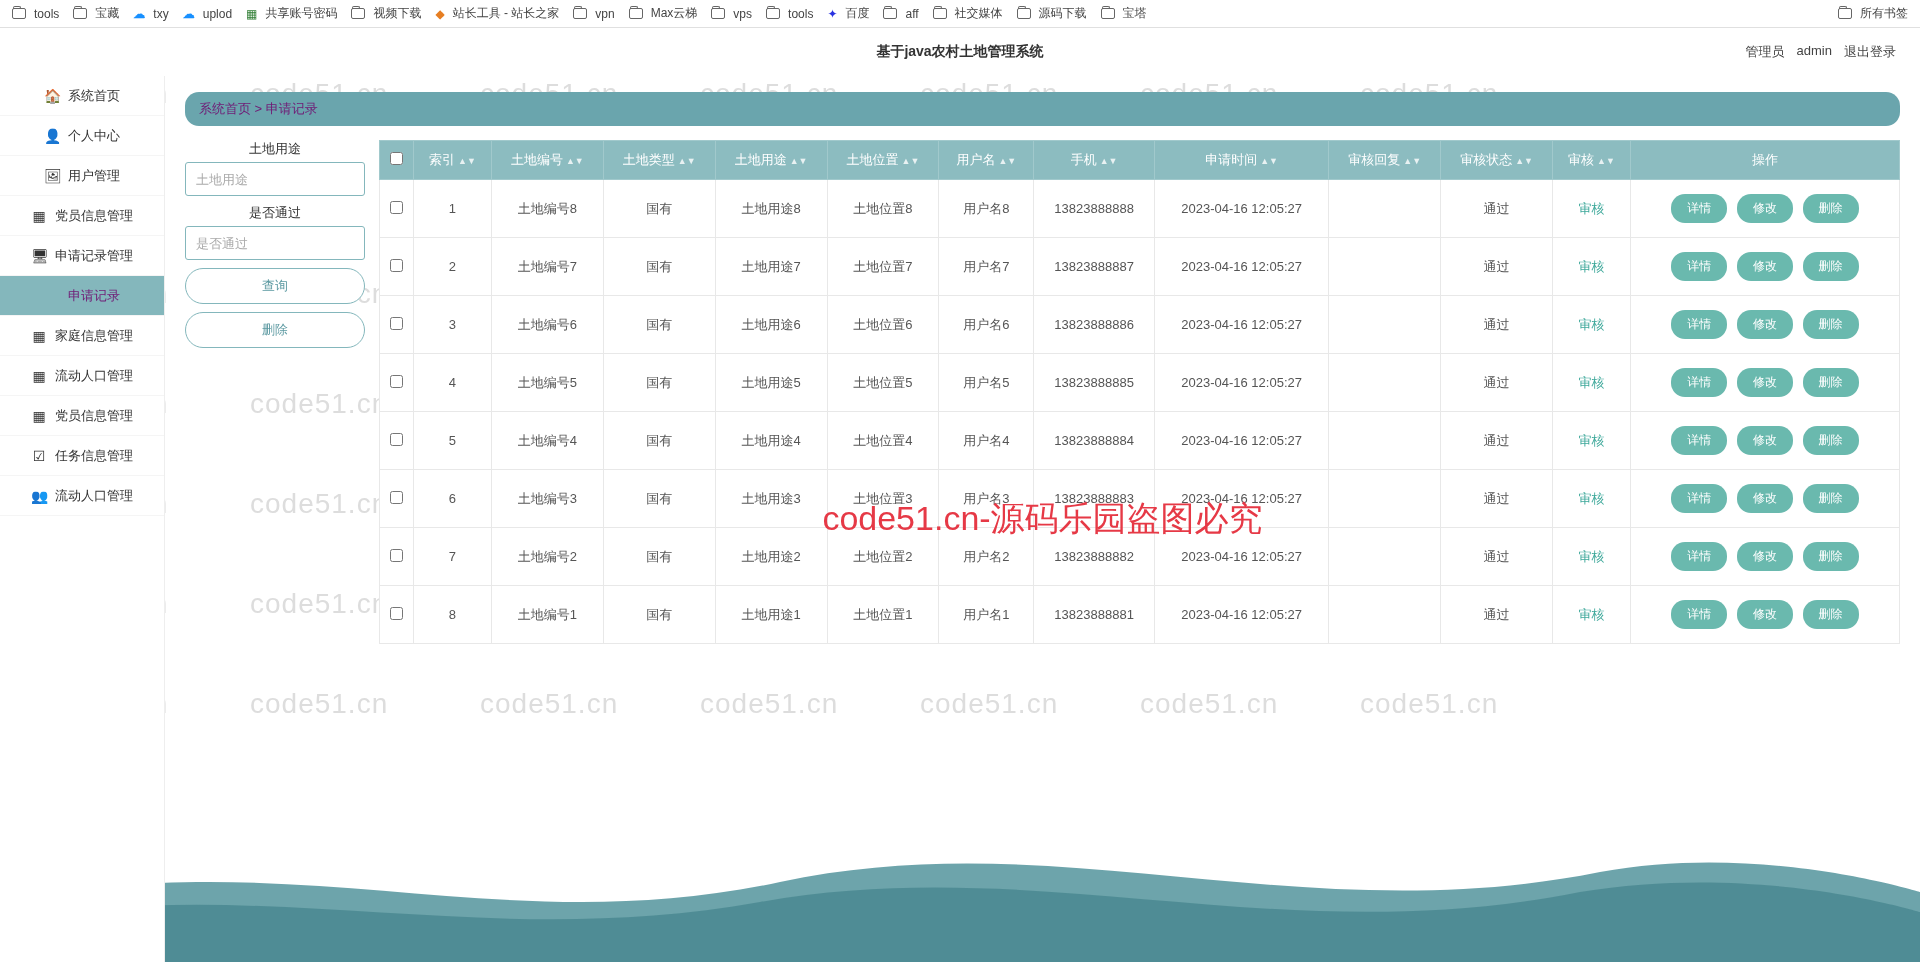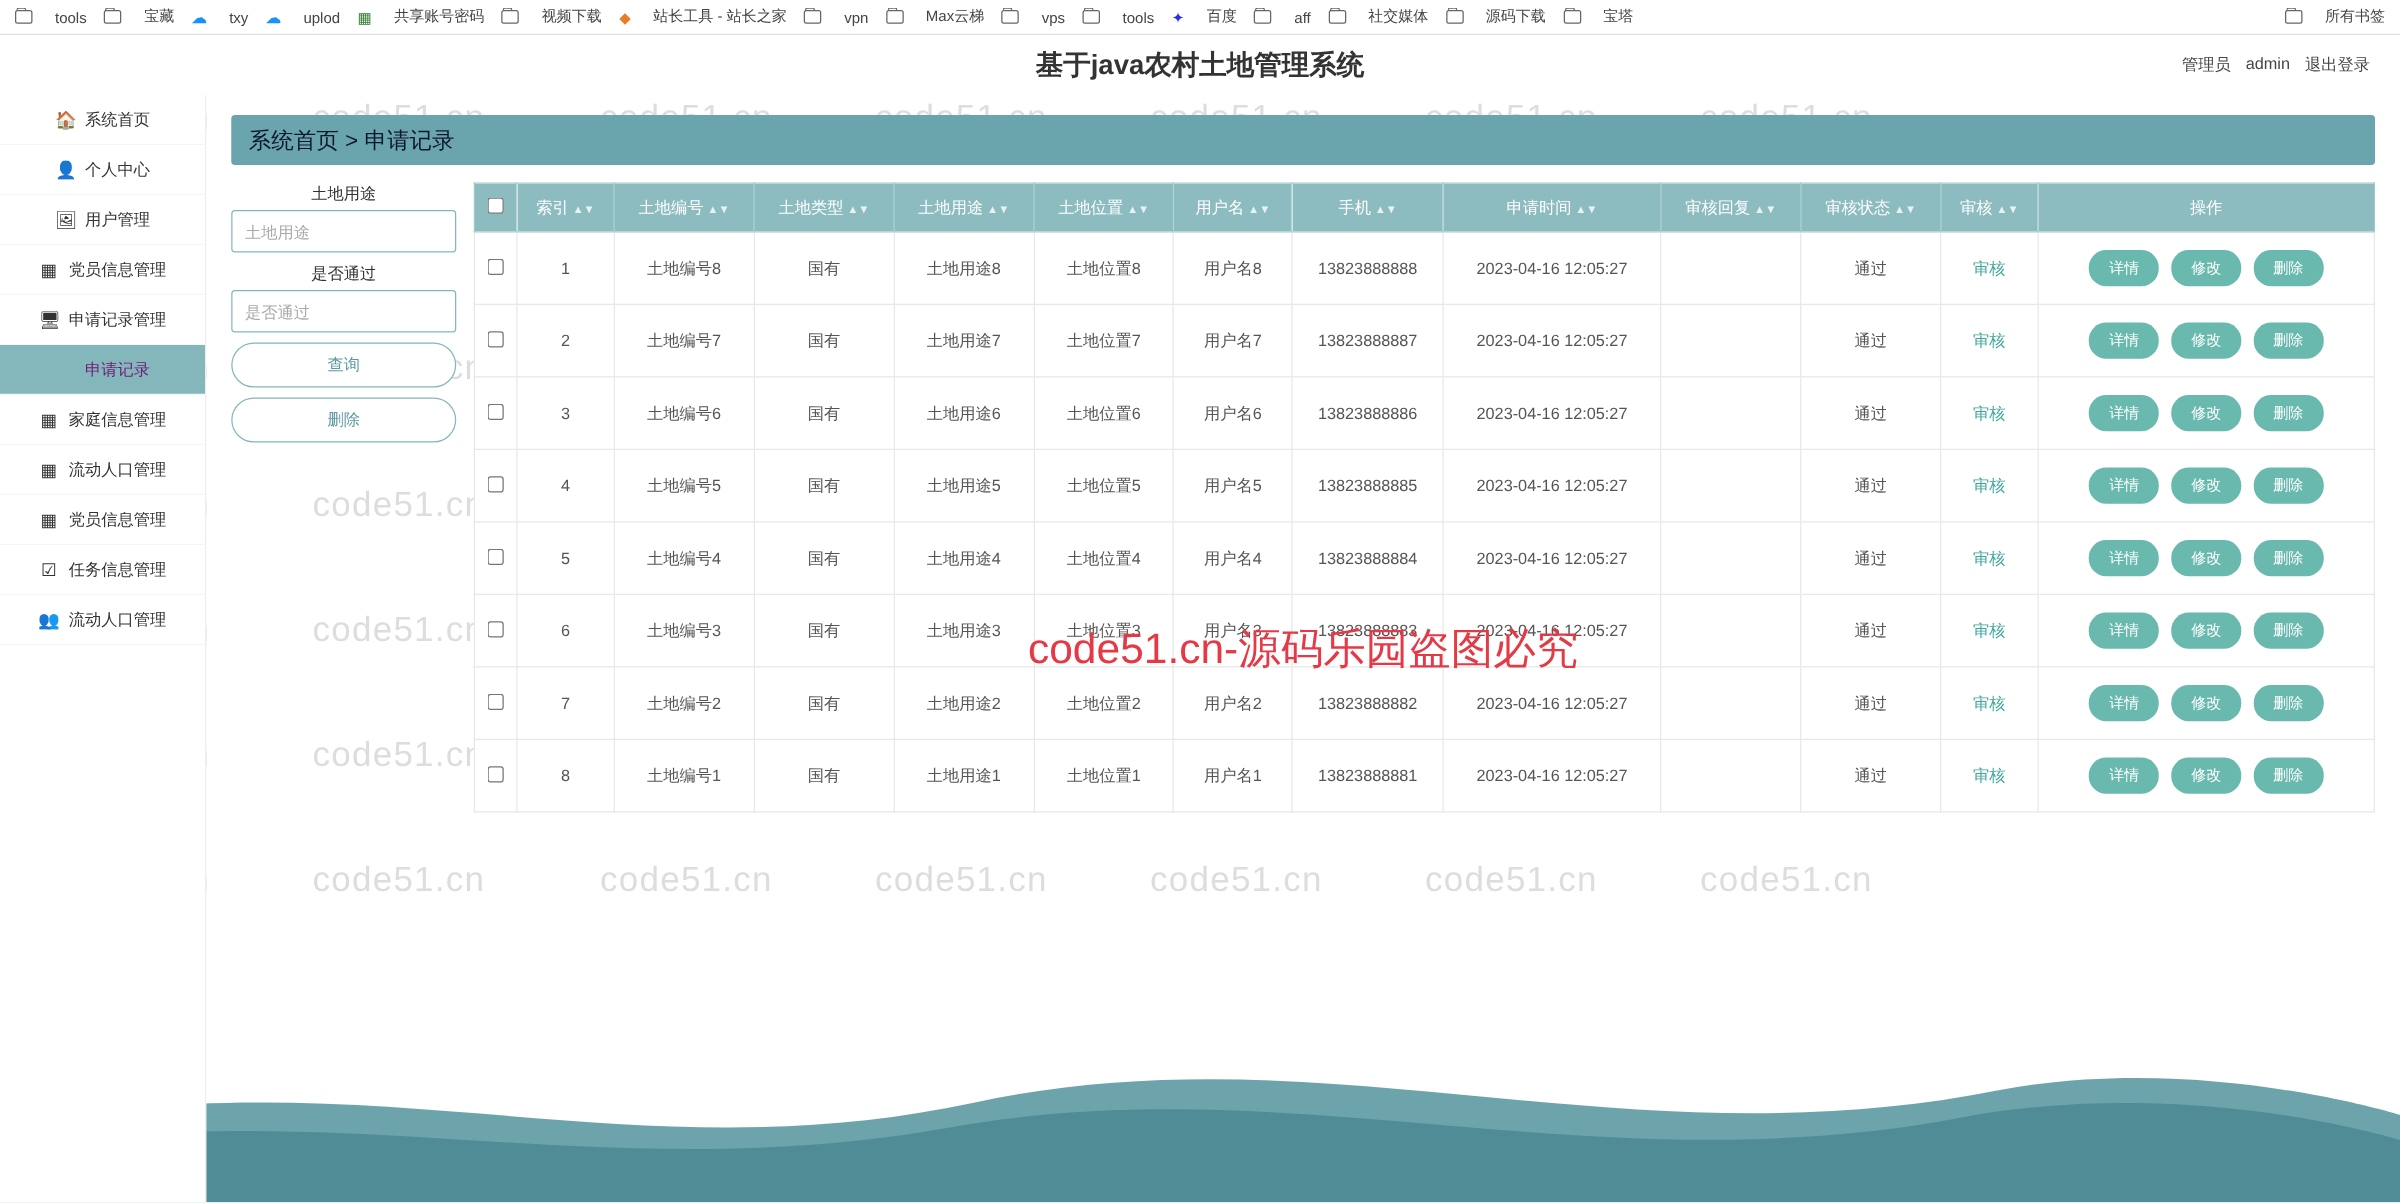--- a/index.html
+++ b/index.html
@@ -1,43 +1,43 @@
 <!DOCTYPE html>
 <html><head>
 <meta charset="utf-8">
 <style>
 * { margin: 0; padding: 0; box-sizing: border-box; }
 body { font-family: "Microsoft YaHei", Arial, sans-serif; font-size: 13px; color: #333; background: #fff; }
 
 .bookmarks-bar { height: 28px; background: #fff; border-bottom: 1px solid #e0e0e0; display: flex; align-items: center; padding: 0 12px; gap: 14px; font-size: 12px; color: #444; }
-.bm-item { display: flex; align-items: center; gap: 18px; cursor: pointer; white-space: nowrap; }
+.bm-item { display: flex; align-items: center; gap: 8px; cursor: pointer; white-space: nowrap; }
 .bm-spacer { flex: 1; }
 .bm-icon-folder { display: inline-block; width: 14px; height: 11px; border: 1px solid #666; border-radius: 2px; position: relative; }
 .bm-icon-folder::before { content: ''; position: absolute; top: -3px; left: 0; width: 6px; height: 2px; border: 1px solid #666; border-bottom: none; border-radius: 2px 2px 0 0; }
 .bm-icon-cloud { color: #1890ff; font-weight: bold; }
 .bm-icon-green { color: #2e7d32; }
 .bm-icon-orange { color: #e67e22; }
 
 .app { position: relative; height: calc(100vh - 28px); overflow: hidden; }
 .watermark { position: absolute; color: #ddd; font-size: 28px; font-weight: 400; z-index: 0; pointer-events: none; letter-spacing: 1px; }
 
 .topbar { height: 48px; display: flex; align-items: center; justify-content: center; position: relative; z-index: 1; }
-.topbar-title { font-size: 22px; font-weight: 600; color: #333; }
+.topbar-title { font-size: 14px; font-weight: 600; color: #333; }
 .topbar-right { position: absolute; right: 24px; font-size: 13px; color: #444; display: flex; gap: 12px; }
 
 .layout { display: flex; height: calc(100% - 48px); position: relative; z-index: 1; }
 
 .sidebar { width: 165px; background: #fff; border-right: 1px solid #eee; }
 .nav-item { height: 40px; display: flex; align-items: center; justify-content: center; gap: 8px; font-size: 13px; color: #333; cursor: pointer; border-bottom: 1px solid #f5f5f5; }
 .nav-item.active { background: #84b7bc; color: #701a75; }
 .nav-icon { font-size: 14px; display: inline-block; width: 16px; text-align: center; }
 
 .main { flex: 1; padding: 16px 20px 0 20px; overflow: auto; position: relative; }
 
-.breadcrumb { background: #6aa5ad; color: #0f172a; padding: 8px 14px; border-radius: 3px; font-size: 18px; margin-bottom: 14px; }
+.breadcrumb { background: #6aa5ad; color: #701a75; padding: 8px 14px; border-radius: 14px; font-size: 13px; margin-bottom: 14px; }
 
 .content-row { display: flex; gap: 14px; align-items: flex-start; }
 
 .filter-panel { width: 180px; }
 .filter-label { text-align: center; font-size: 13px; color: #333; margin-bottom: 4px; }
 .filter-input { width: 100%; height: 34px; border: 1px solid #84b7bc; border-radius: 3px; padding: 0 10px; font-size: 13px; margin-bottom: 8px; outline: none; }
 .filter-input::placeholder { color: #aaa; }
 .filter-btn { width: 100%; height: 36px; border: 1px solid #84b7bc; background: #fff; color: #5d9aa2; border-radius: 18px; font-size: 13px; cursor: pointer; margin-bottom: 8px; }
 
 .table-wrap { flex: 1; }

